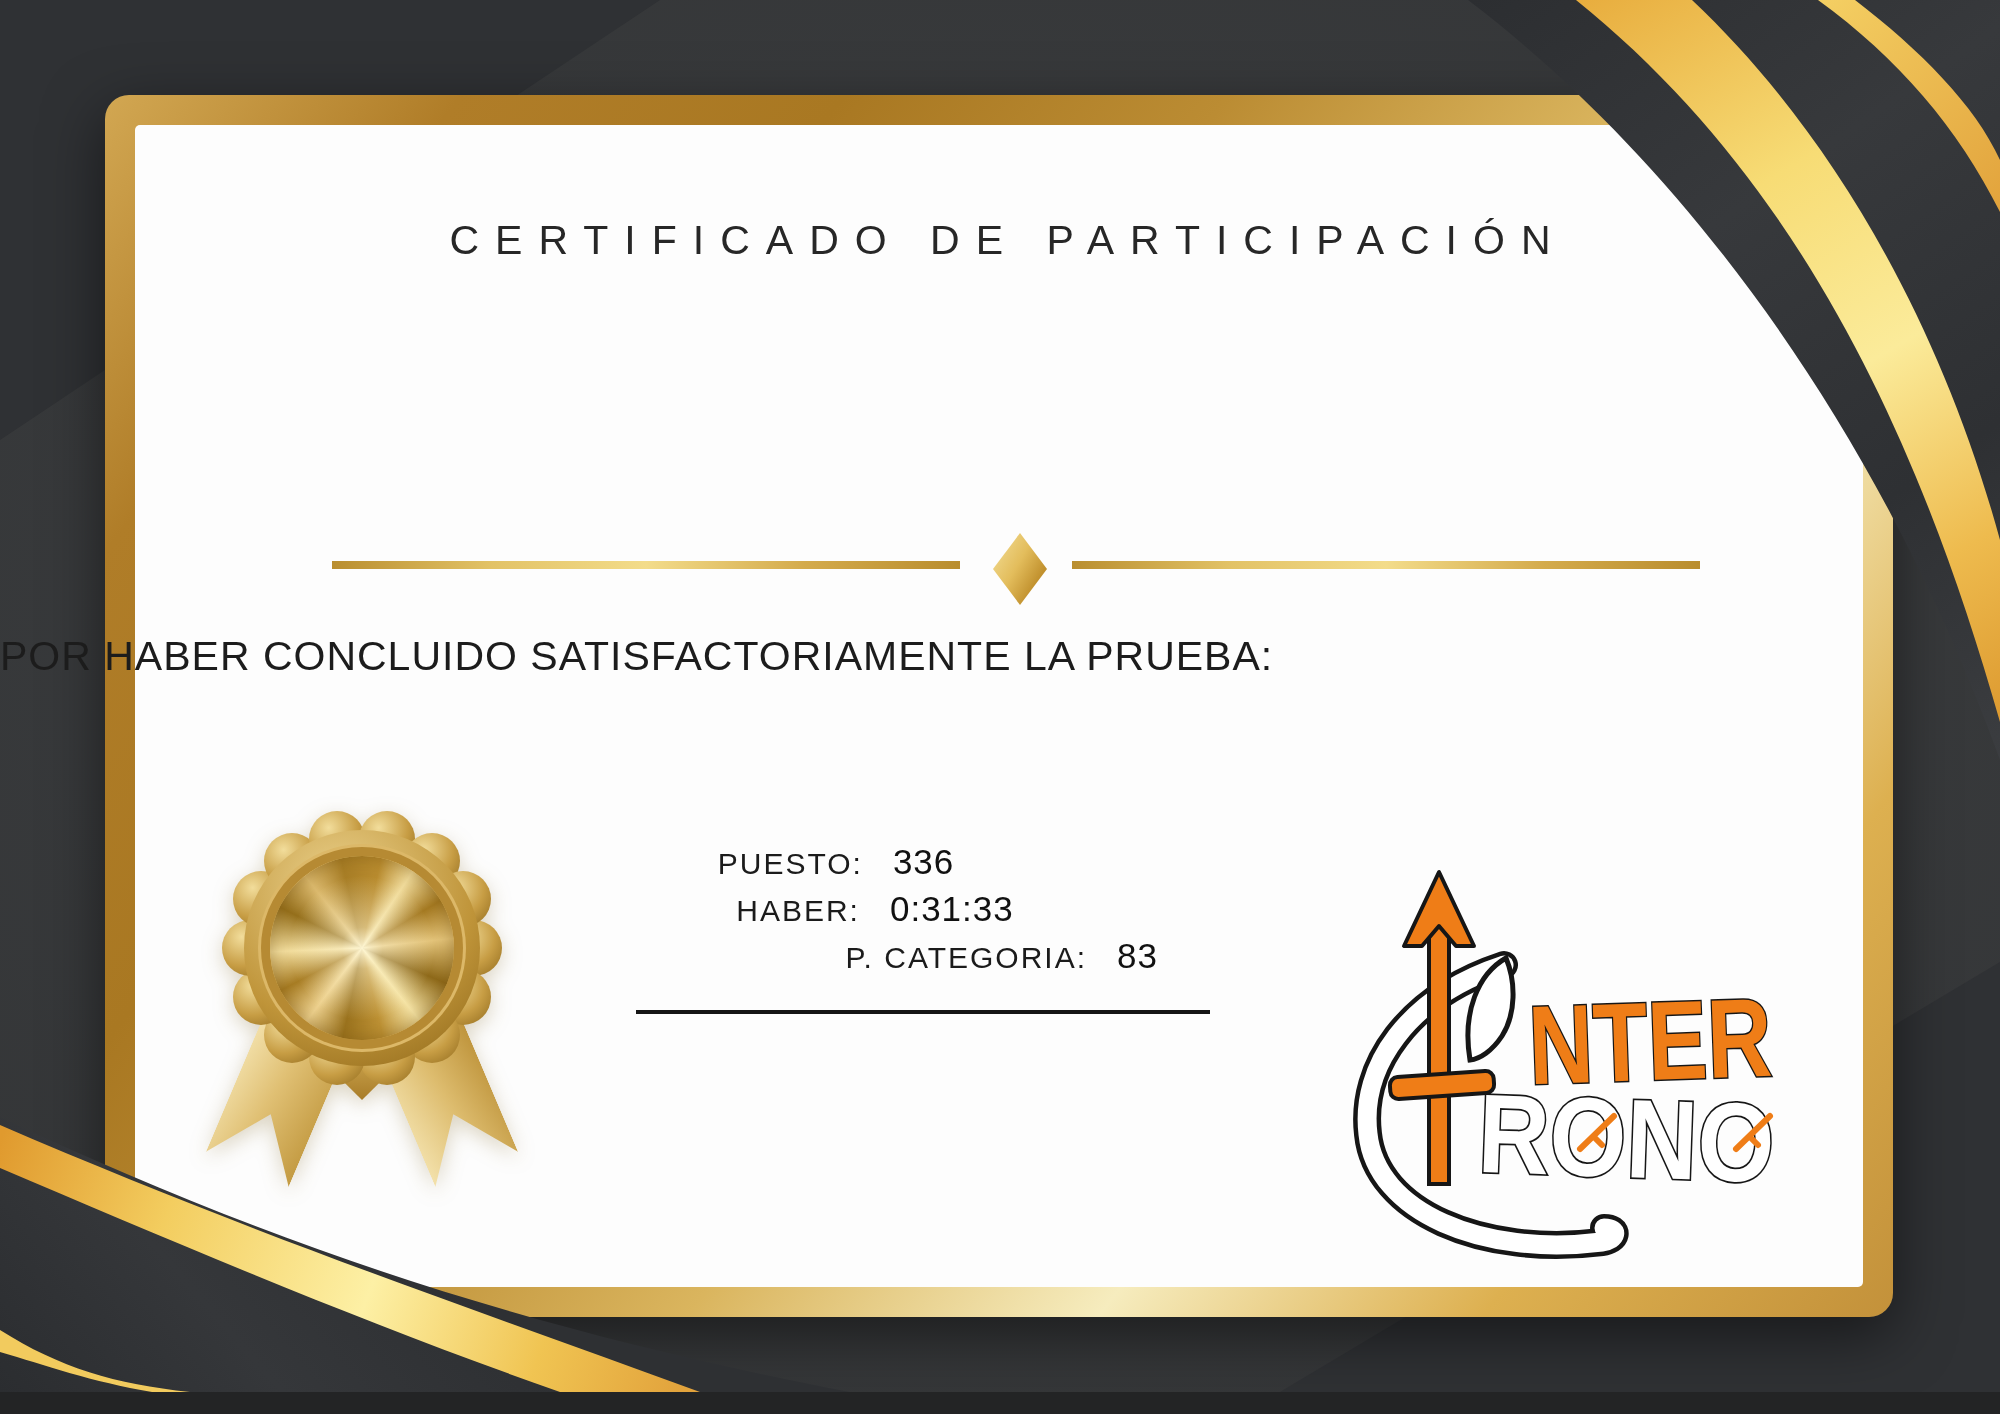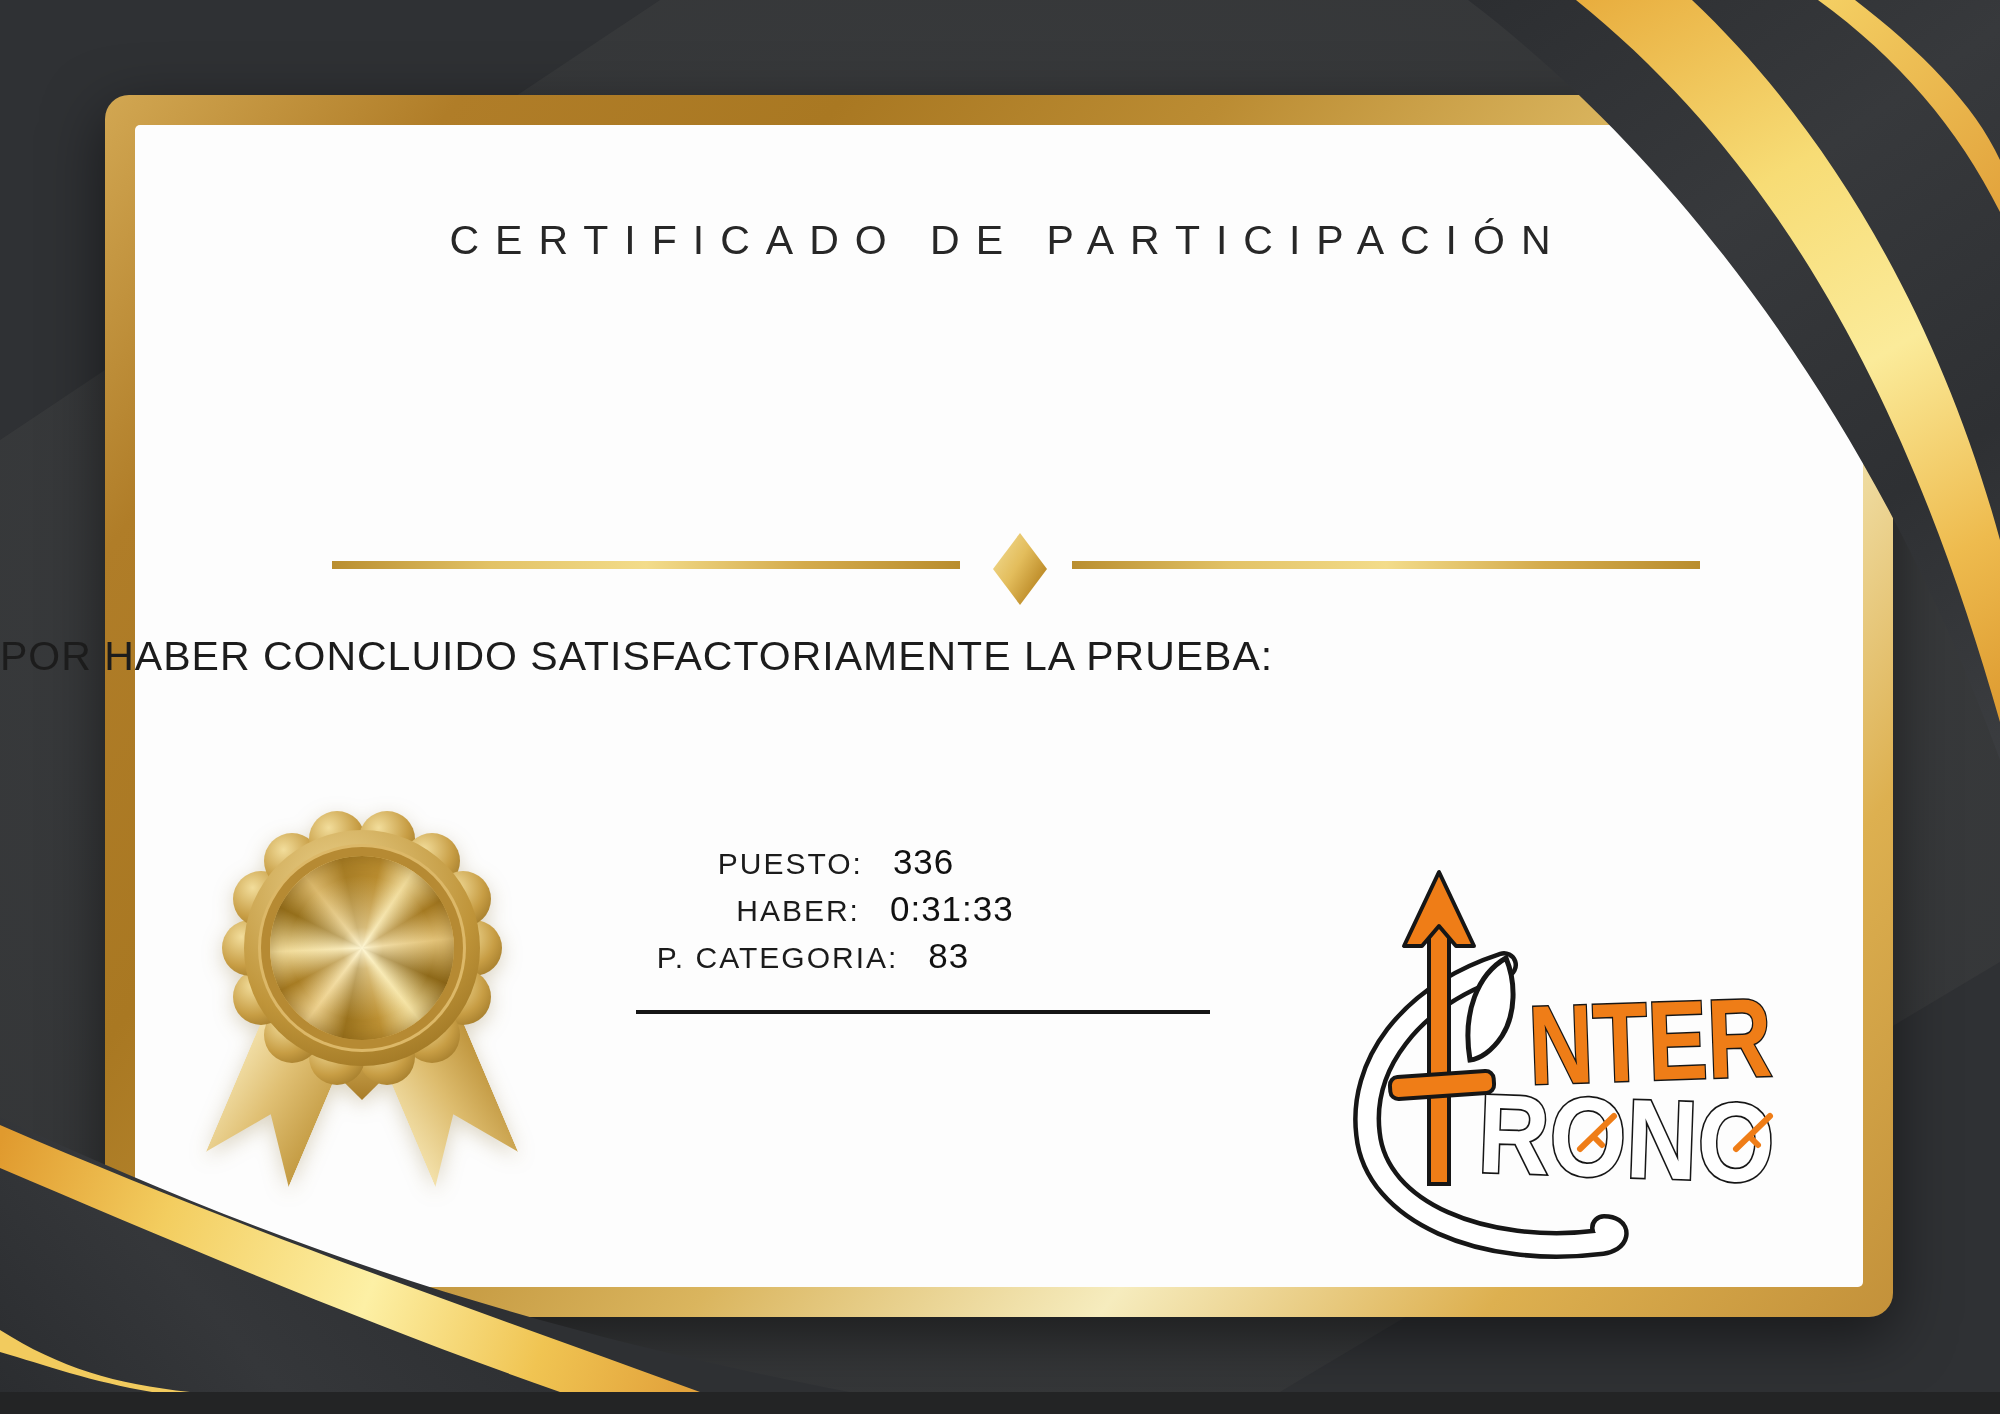--- a/index.html
+++ b/index.html
@@ -53,21 +53,21 @@
     position:absolute; left:993px; top:533px; width:54px; height:72px; z-index:6;
     clip-path:polygon(50% 0, 100% 50%, 50% 100%, 0 50%);
     background:linear-gradient(120deg,#f4e09a 0%,#e3bd5c 45%,#c2922f 75%,#a87a22 100%);
   }
 
   
   .stats{position:absolute; left:465px; top:838px; width:650px; z-index:6;}
   .stat-row{position:relative; height:47px; line-height:47px; text-align:center; white-space:nowrap;}
   .stat-row:nth-child(1){left:46px;}
   .stat-row:nth-child(2){left:85px;}
-  .stat-row:nth-child(3){left:23px;}
+  .stat-row:nth-child(3){left:43px;text-align:right;}
   .stat-label{font-size:30px; letter-spacing:2px; color:#1b1b1b;}
   .stat-value{font-size:35px; letter-spacing:1px; color:#111; margin-left:30px;}
   .sign-line{position:absolute; left:636px; top:1010px; width:574px; height:4px; background:#151515; z-index:6;}
 
   
   .medal{position:absolute; left:222px; top:798px; width:280px; height:390px; z-index:6;
          filter:drop-shadow(0 6px 10px rgba(120,90,20,.25));}
   .petal{position:absolute; width:56px; height:56px; border-radius:50%; z-index:3;
     background:radial-gradient(circle at 35% 30%, #f2dd9b, #c79d44 55%, #8f691c 100%);}
   .p1{left:224px;top:122px}.p2{left:213px;top:171px}.p3{left:182px;top:209px}

